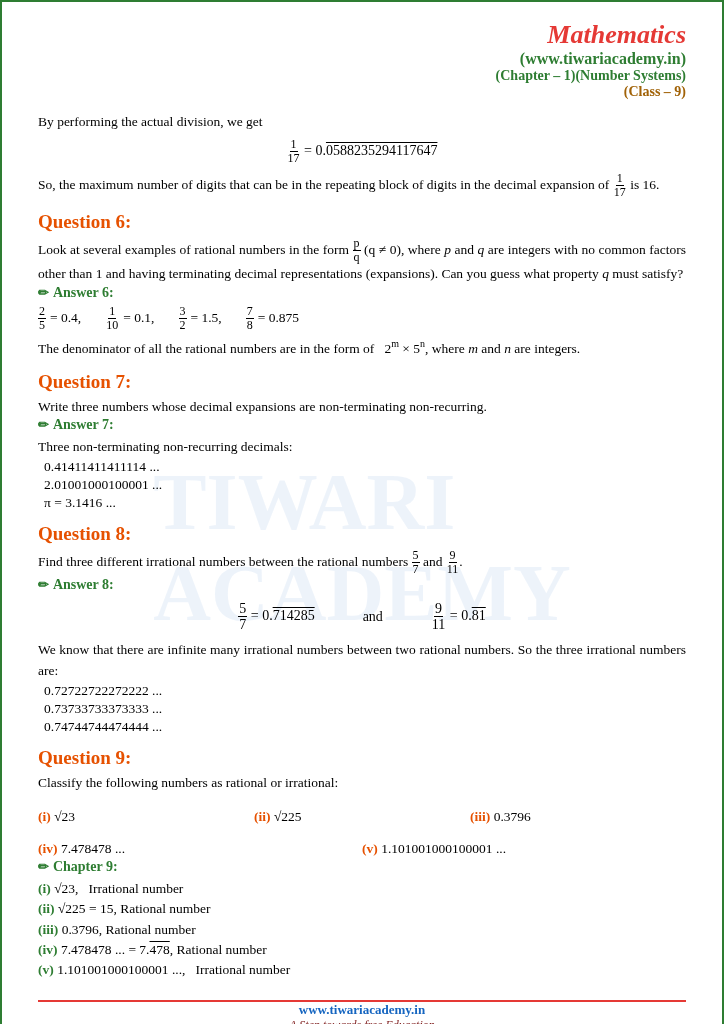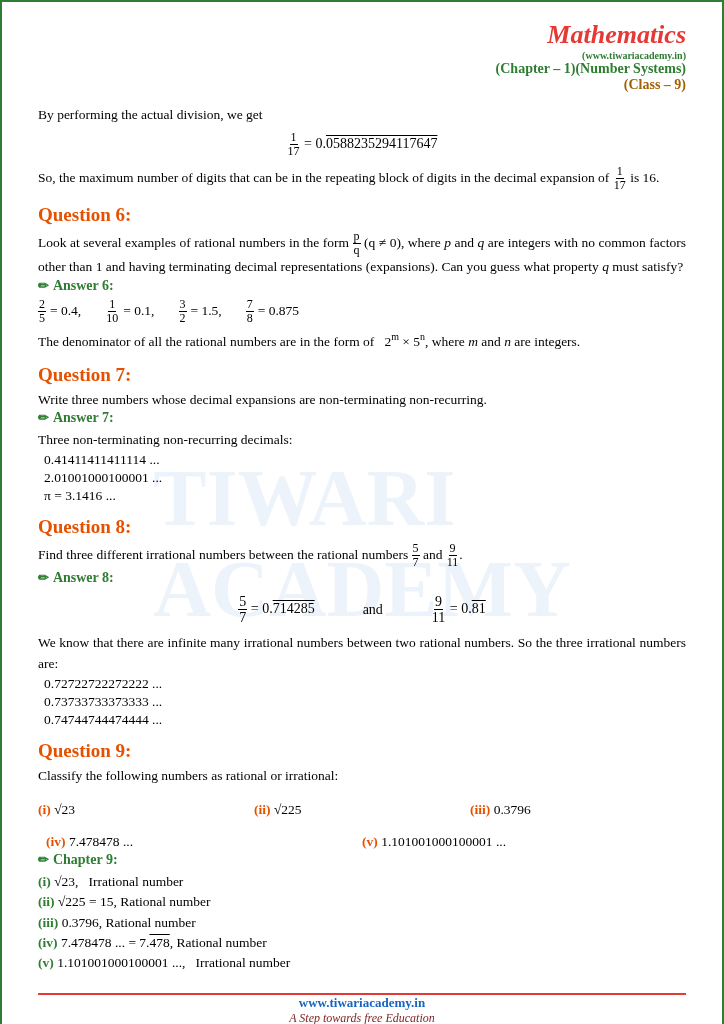--- a/index.html
+++ b/index.html
@@ -24,21 +24,21 @@
       margin-bottom: 12px;
     }
     .title-math {
       font-size: 26px;
       font-weight: bold;
       font-style: italic;
       color: #e53935;
     }
     .header-line2 {
       color: #2e7d32;
-      font-size: 10px;
+      font-size: 16px;
       font-weight: bold;
     }
     .header-line3 {
       color: #2e7d32;
       font-size: 14px;
       font-weight: bold;
     }
     .header-line4 {
       color: #a16207;
       font-size: 14px;
@@ -149,21 +149,21 @@
       gap: 4px 0;
       margin: 16px 0;
     }
     .q9-item {
       font-size: 13.5px;
     }
     .q9-row2 {
       display: grid;
       grid-template-columns: 1fr 1fr;
       gap: 12px 0;
-      margin: 2px 8px;
+      margin: 2px 0;
     }
     sup { font-size: 10px; vertical-align: super; }
     .inline-frac {
       display: inline-flex;
       flex-direction: column;
       align-items: center;
       vertical-align: middle;
       font-size: 12px;
       line-height: 1.1;
     }

